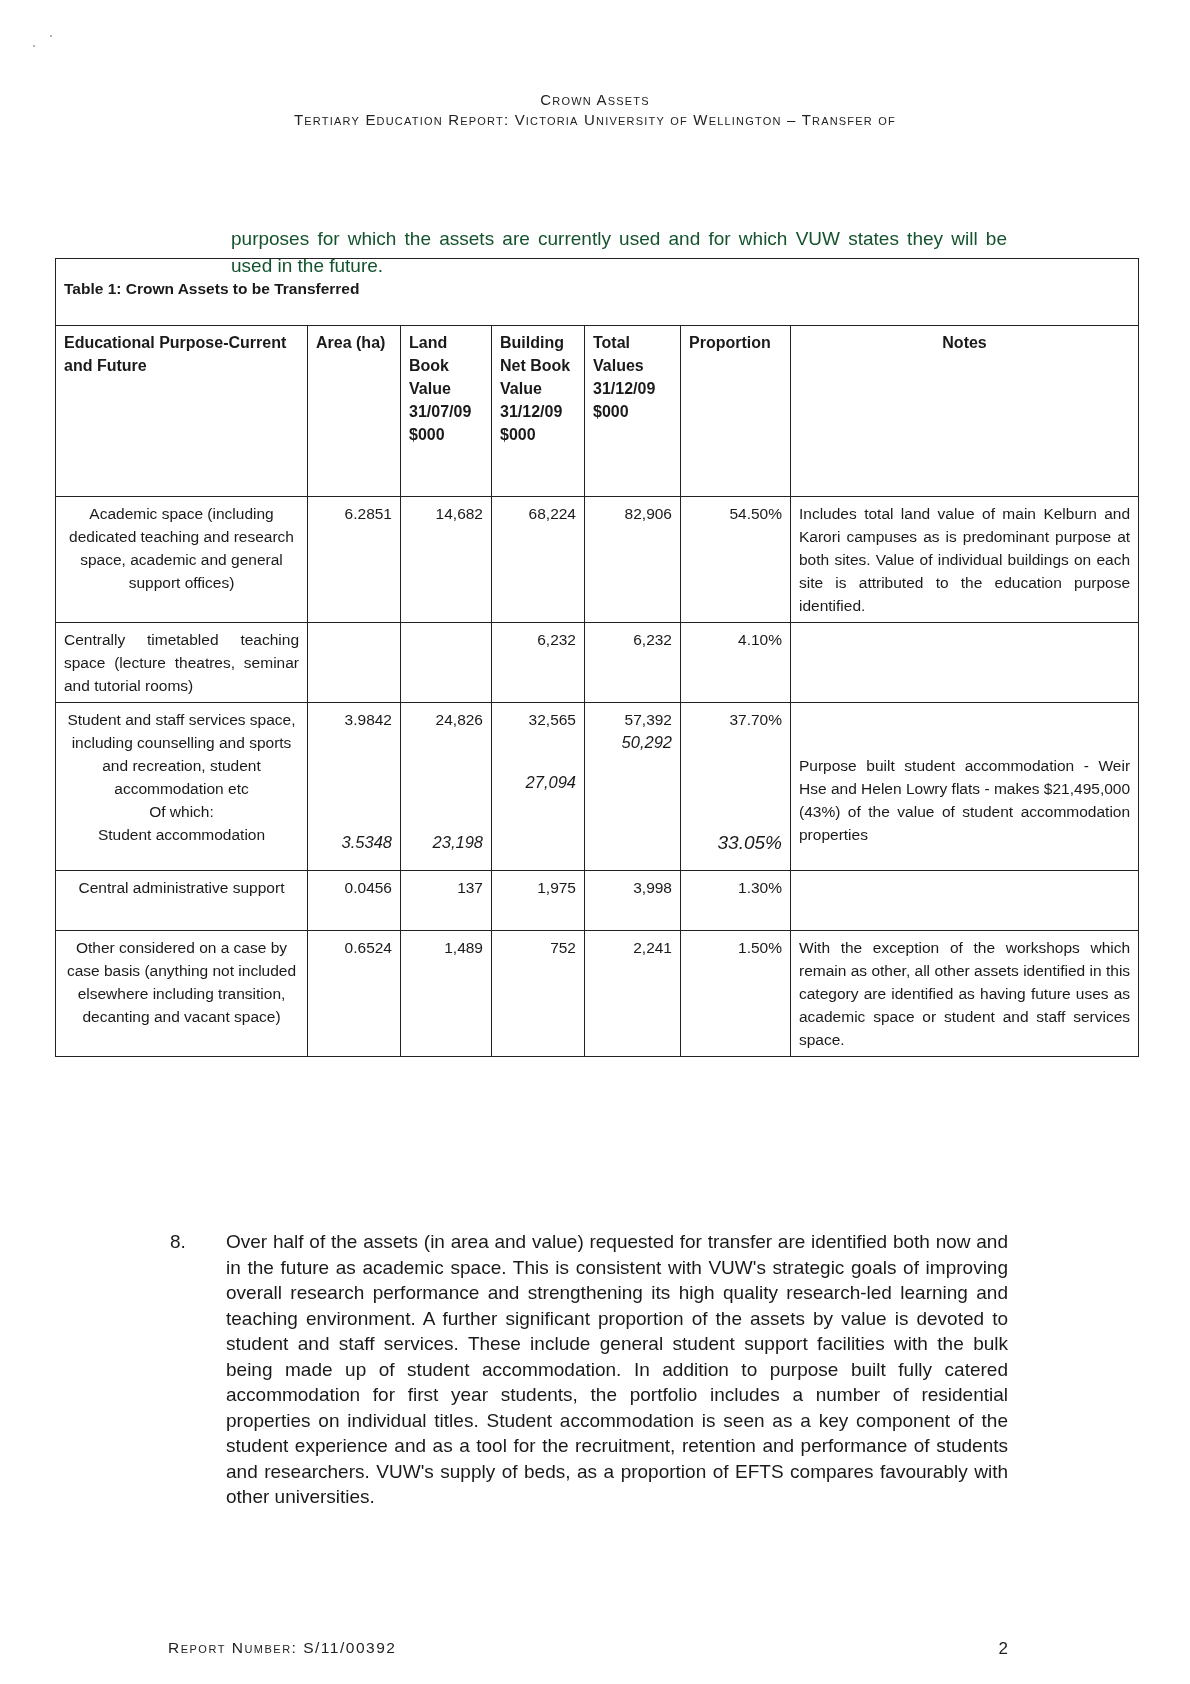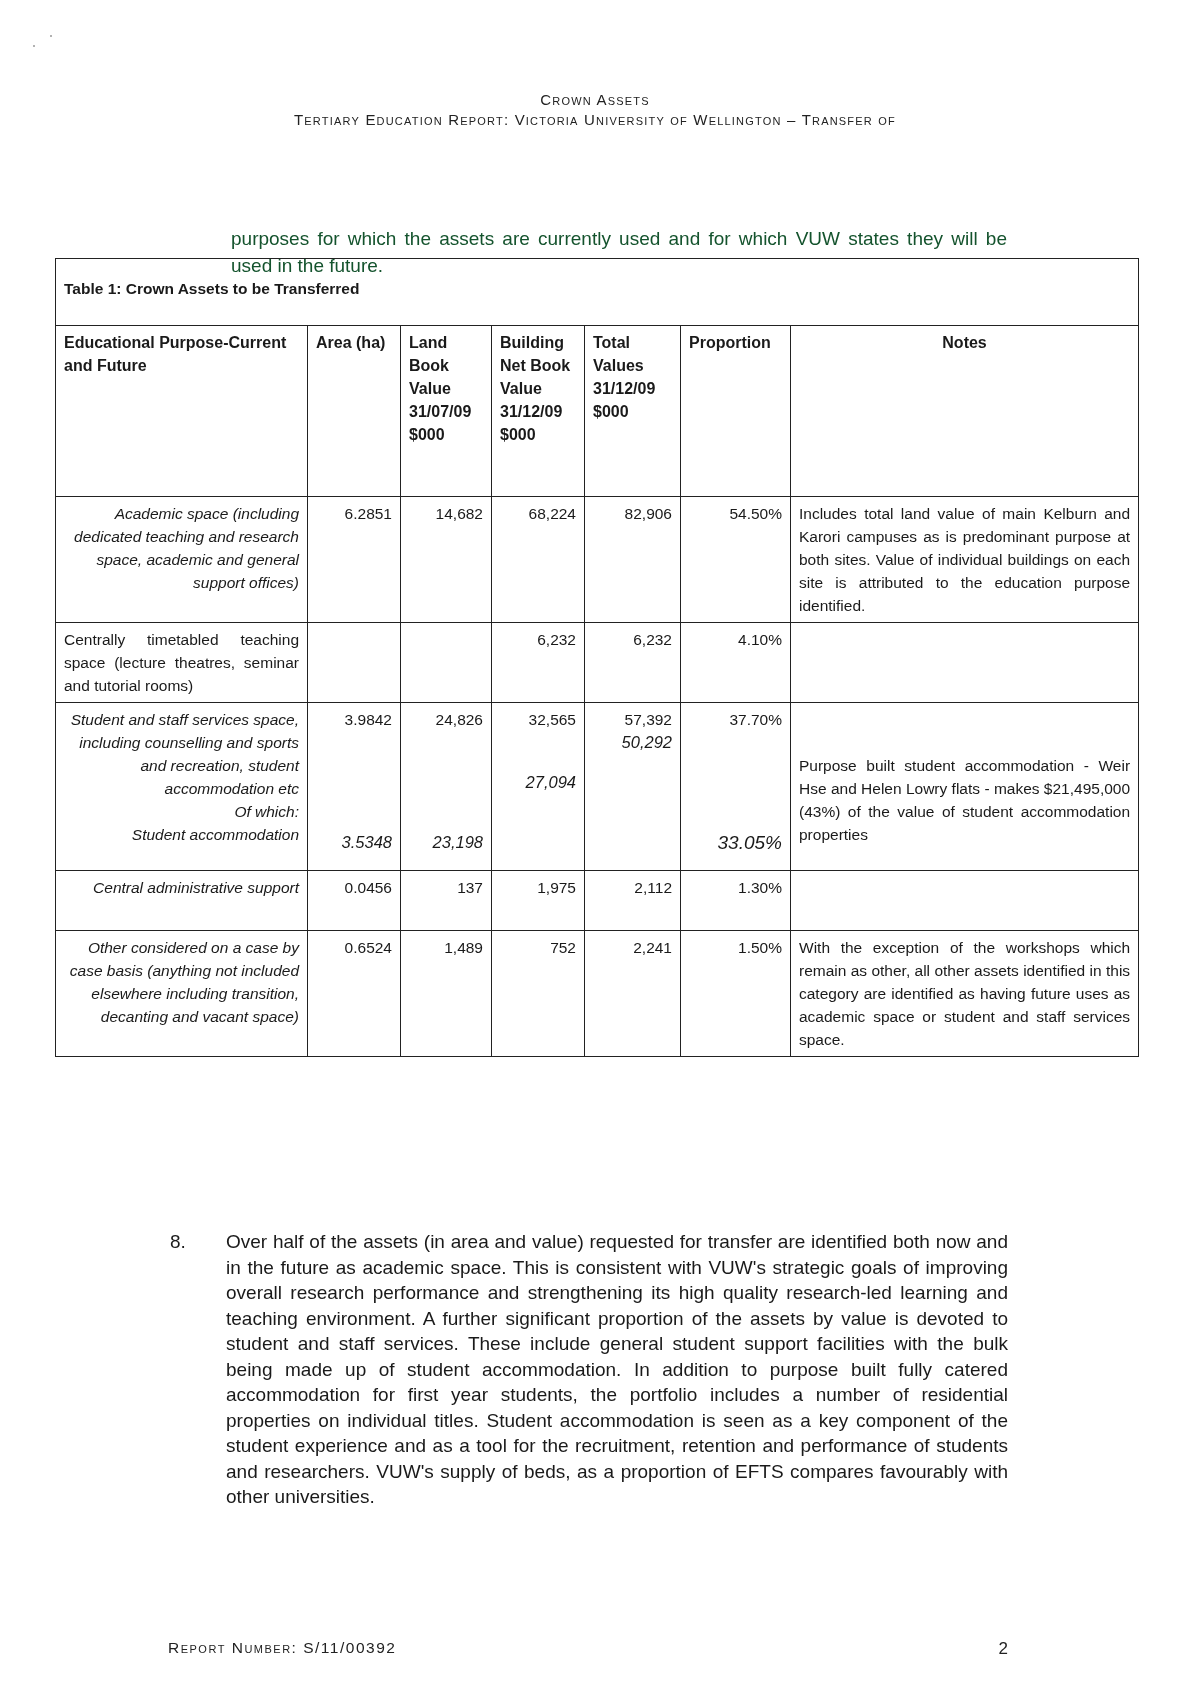--- a/index.html
+++ b/index.html
@@ -11,21 +11,21 @@
   .intro { position: absolute; top: 187px; left: 231px; width: 776px;
            font-size: 19px; line-height: 27px; text-align: justify; color: #14532d; margin-top: 38px; }
   table.assets { position: absolute; top: 258px; left: 55px; width: 1083px;
                  border-collapse: collapse; font-size: 15.5px; line-height: 23px; table-layout: fixed; }
   table.assets td, table.assets th { border: 1.5px solid #222; vertical-align: top; padding: 5px 8px; }
   .caption-cell { font-weight: bold; height: 43px; padding-top: 18px !important; font-size: 15.5px; }
   th { font-weight: bold; text-align: left; font-size: 16px; }
   th.notes-h { text-align: center; }
   .hdr-row td, .hdr-row th { height: 160px; }
   .num { text-align: right; }
-  .desc { text-align: right; font-style: italic; }
+  .desc { text-align: center; }
   .just { text-align: justify; margin-top: 9px; }
   .ital { font-style: italic; font-size: 16.5px; }
   .totals td { font-weight: bold; vertical-align: bottom; padding-bottom: 2px; }
   .totals td.pct { font-weight: normal; }
   .para { position: absolute; top: 1229px; left: 170px; width: 840px; font-size: 19px; line-height: 25.5px; }
   .para .pnum { position: absolute; left: 0; top: 0; }
   .para .ptext { position: absolute; left: 56px; width: 782px; text-align: justify; }
   .footer { position: absolute; top: 1613px; left: 168px; width: 840px; font-size: 15.5px; letter-spacing: 1.5px; color: #222; margin-top: 26px; }
   .footer .left { font-variant: small-caps; }
   .footer .right { position: absolute; right: 0; top: 0; letter-spacing: 0; font-size: 17px; }
@@ -118,21 +118,21 @@
       <div style="margin-top:46px">Purpose built student accommodation - Weir Hse and Helen Lowry flats - makes $21,495,000 (43%) of the value of student accommodation properties</div>
     </td>
   </tr>
 
 
   <tr style="height:60px">
     <td class="desc">Central administrative support</td>
     <td class="num">0.0456</td>
     <td class="num">137</td>
     <td class="num">1,975</td>
-    <td class="num">2,112</td>
+    <td class="num">3,998</td>
     <td class="num">1.30%</td>
     <td class="desc"></td>
   </tr>
 
   <tr style="height:118px">
     <td class="desc">Other considered on a case by case basis (anything not included elsewhere including transition, decanting and vacant space)</td>
     <td class="num">0.6524</td>
     <td class="num">1,489</td>
     <td class="num">752</td>
     <td class="num">2,241</td>

